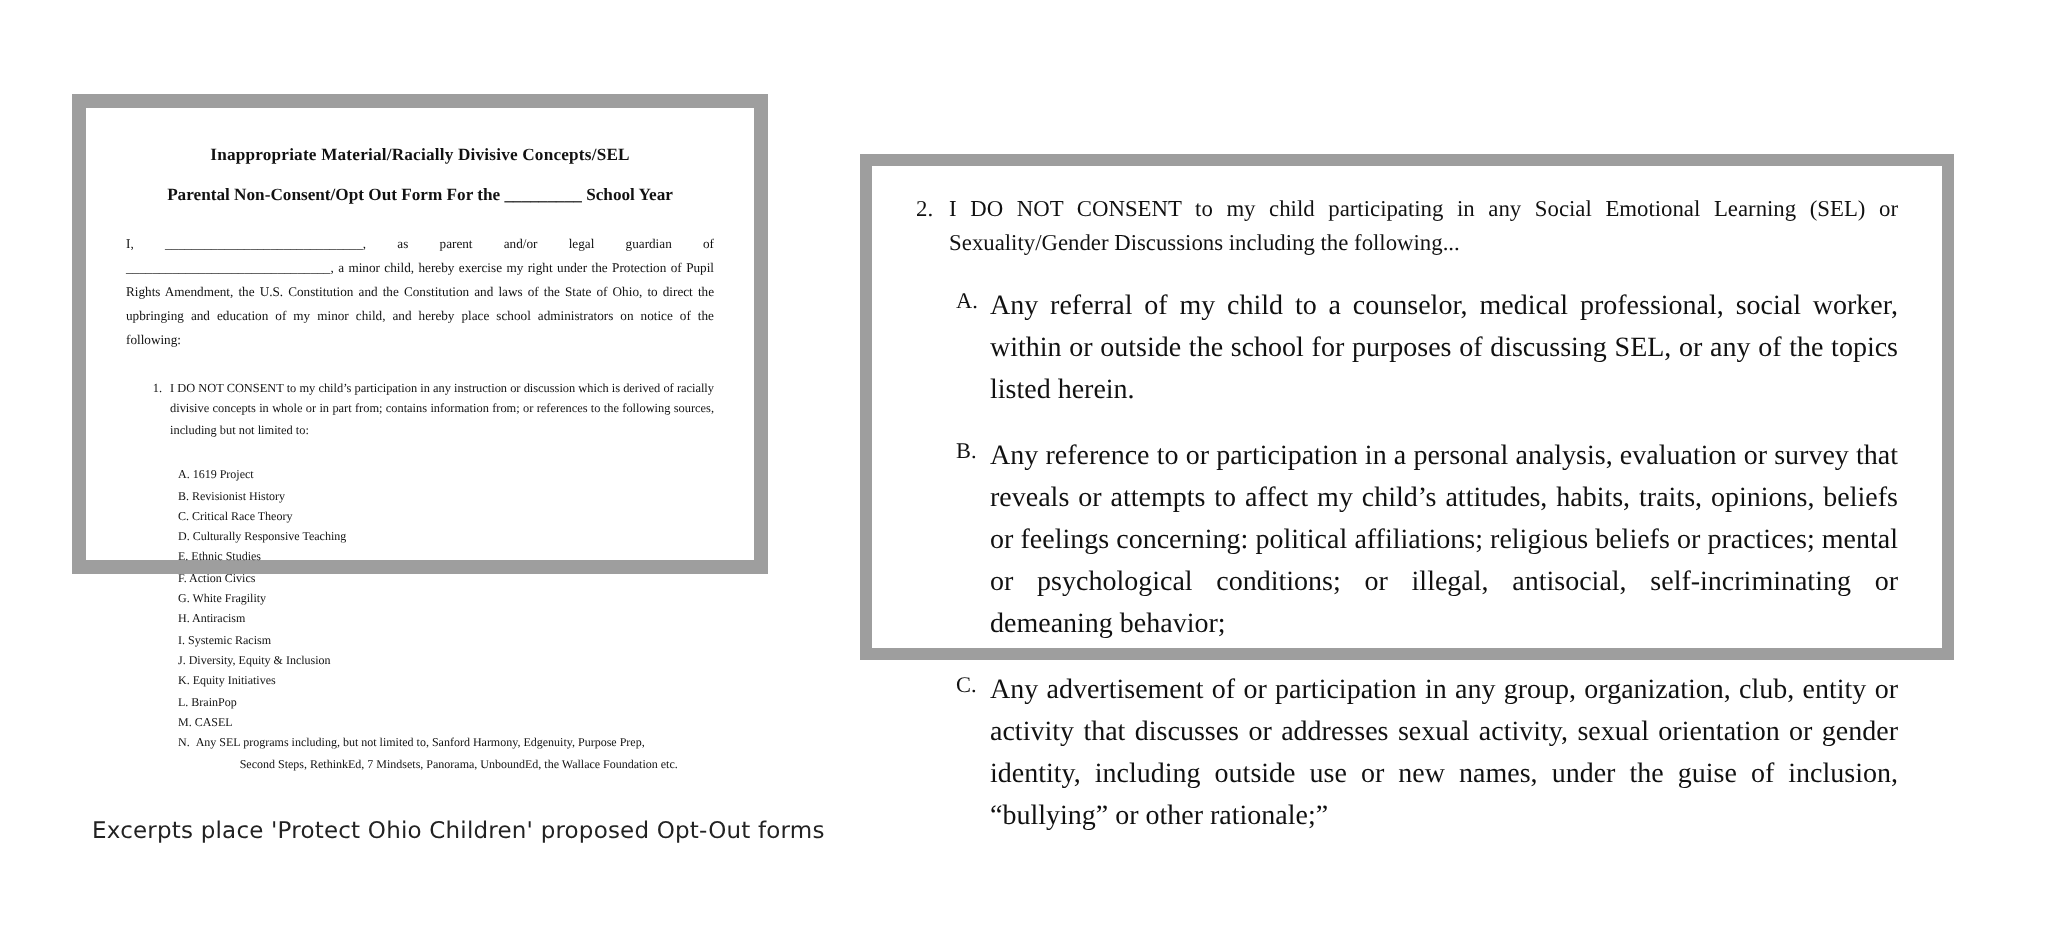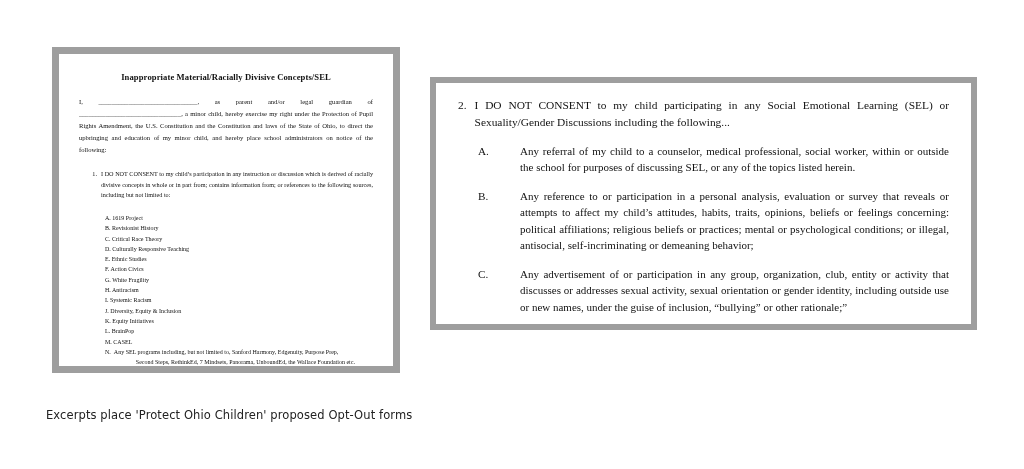--- a/index.html
+++ b/index.html
@@ -11,24 +11,24 @@
     width: 1024px;
     height: 469px;
     position: relative;
     font-family: "Liberation Serif", serif;
     overflow: hidden;
   }
 
   
   #left-doc {
     position: absolute;
-    left: 52px;
+    left: 36px;
     top: 47px;
     width: 348px;
-    height: 326px;
+    height: 240px;
     background: #ffffff;
     border: 7px solid #9e9e9e;
     box-sizing: border-box;
   }
   #left-doc-inner {
     position: absolute;
     left: 0; top: 0; right: 0; bottom: 0;
     padding: 14px 20px 10px 20px;
     box-sizing: border-box;
   }
@@ -129,43 +129,43 @@
     padding-left: 20px;
   }
   .r-sub-letter {
     flex: 0 0 auto;
     width: 17px;
     font-size: 11.2px;
     line-height: 1.5;
   }
   .r-sub-text {
     flex: 1 1 auto;
-    font-size: 11px;
+    font-size: 14px;
     line-height: 1.5;
     text-align: justify;
-    margin-left: 25px;
   }
 
   
   #caption {
     position: absolute;
     left: 46px;
     top: 408px;
     font-family: "DejaVu Sans", sans-serif;
     font-size: 11.5px;
     color: #222;
     letter-spacing: 0.1px;
   }
 </style>
 </head>
 <body>
 
 <div id="left-doc">
   <div id="left-doc-inner">
     <div class="doc-title">Inappropriate Material/Racially Divisive Concepts/SEL</div>
+    <div class="doc-title-2">Parental Non-Consent/Opt Out Form For the _________ School Year</div>
     <div class="intro-para">I, ______________________________, as parent and/or legal guardian of _______________________________, a minor child, hereby exercise my right under the Protection of Pupil Rights Amendment, the U.S. Constitution and the Constitution and laws of the State of Ohio, to direct the upbringing and education of my minor child, and hereby place school administrators on notice of the following:</div>
 
     <div class="item-1">
       <div class="item-1-num">1.</div>
       <div class="item-1-text">I DO NOT CONSENT to my child’s participation in any instruction or discussion which is derived of racially divisive concepts in whole or in part from; contains information from; or references to the following sources, including but not limited to:</div>
     </div>
 
     <div class="list-items">
       <div>A. 1619 Project</div>
       <div>B. Revisionist History</div>

